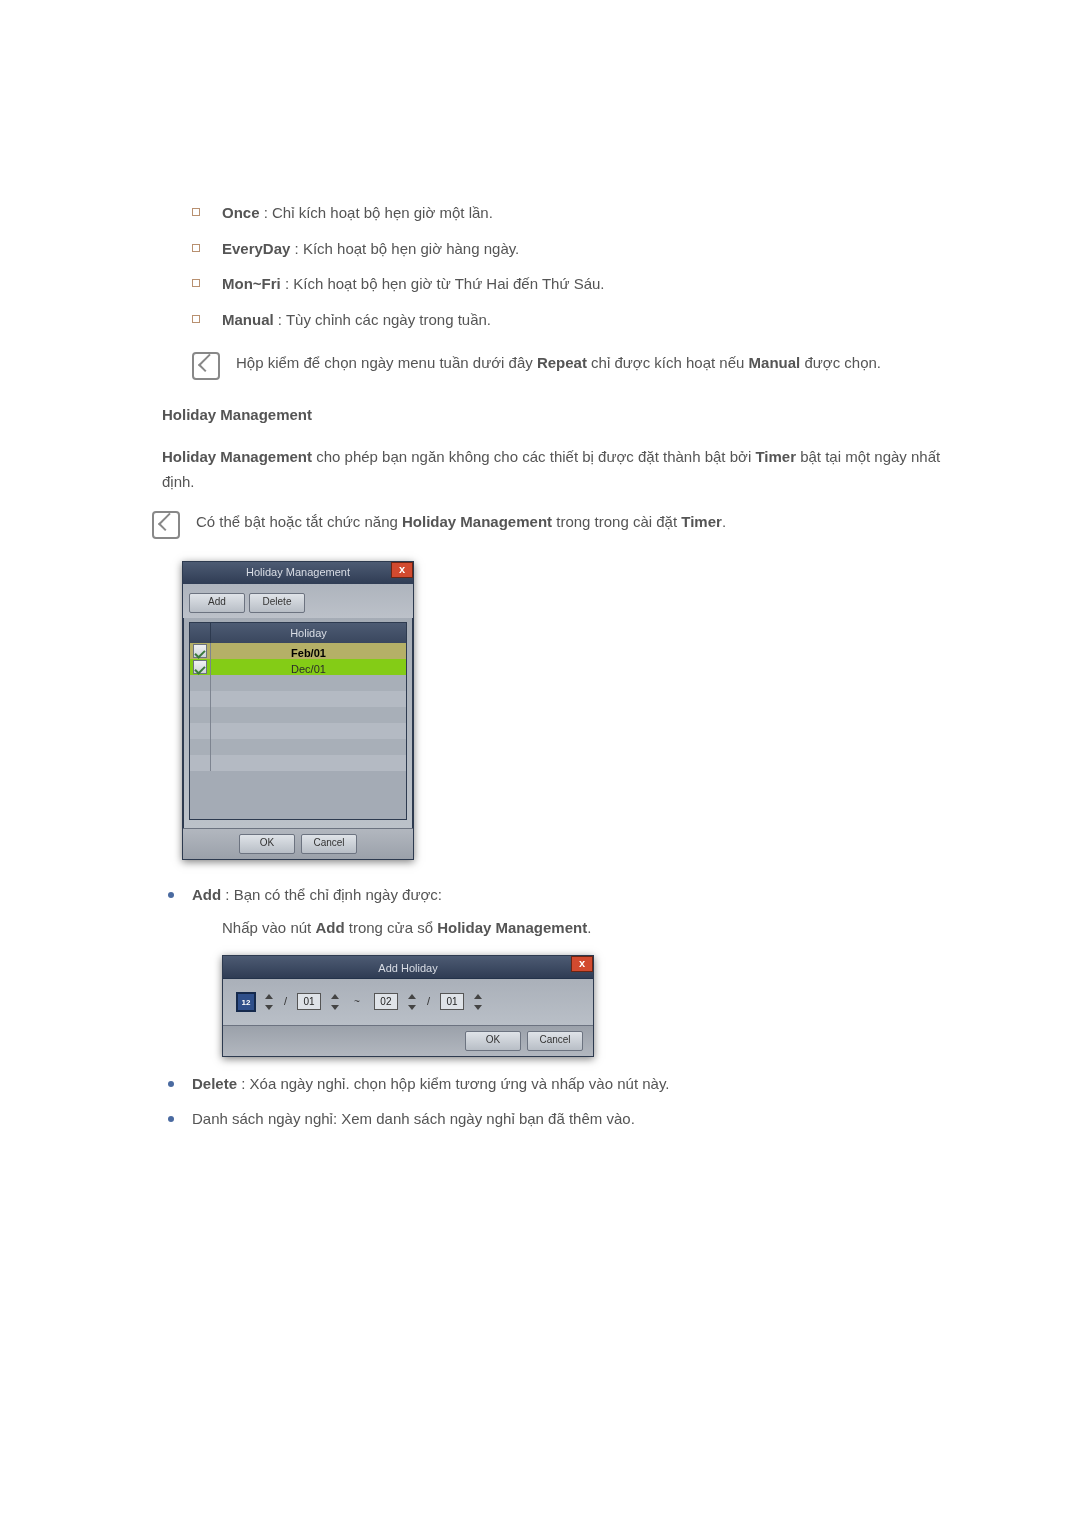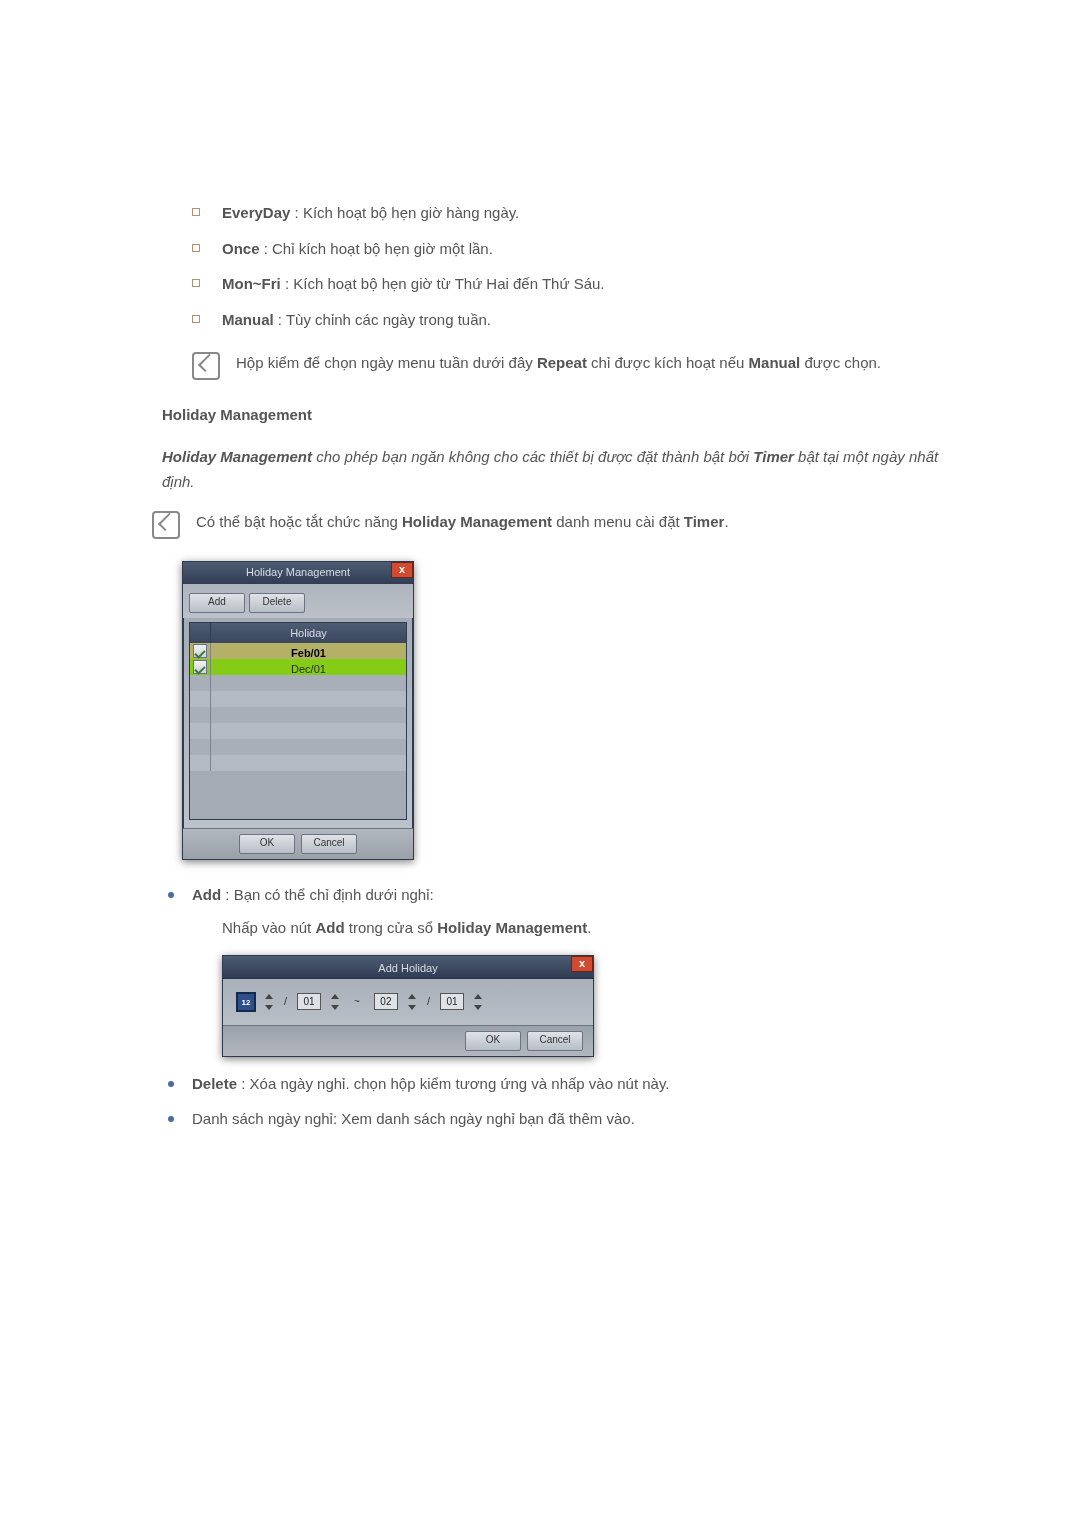--- a/index.html
+++ b/index.html
@@ -99,21 +99,20 @@
     width: 14px;
   }
   .section-title {
     font-weight: bold;
     color: #555;
     margin: 10px 0 14px 0;
   }
   .para {
     color: #555;
     margin: 16px 0 14px 0;
-    font-style: italic;
   }
 
   
   .hm-dialog {
     width: 230px;
     background: linear-gradient(#9fa6b0, #bfc5cc);
     border: 1px solid #2d3a4f;
     box-shadow: 0 0 0 1px #2d3a4f inset, 0 2px 8px rgba(0,0,0,0.5);
     margin: 10px 0 22px 20px;
     font-size: 11px;
@@ -325,24 +324,24 @@
   .indent { margin-left:30px; }
 </style>
 </head>
 <body>
 
 <div class="page">
   <div class="content">
 
     <ul class="option-list">
       <li>
+        <span class="bold">Once</span><span> : Chỉ kích hoạt bộ hẹn giờ một lần.</span>
+      </li>
+      <li>
         <span class="bold">EveryDay</span><span> : Kích hoạt bộ hẹn giờ hàng ngày.</span>
-      </li>
-      <li>
-        <span class="bold">Once</span><span> : Chỉ kích hoạt bộ hẹn giờ một lần.</span>
       </li>
       <li>
         <span class="bold">Mon~Fri</span><span> : Kích hoạt bộ hẹn giờ từ Thứ Hai đến Thứ Sáu.</span>
       </li>
       <li>
         <span class="bold">Manual</span><span> : Tùy chỉnh các ngày trong tuần.</span>
       </li>
     </ul>
 
     <div class="note-row">
@@ -354,21 +353,21 @@
 
     <div class="section-title">Holiday Management</div>
 
     <div class="para">
       <span class="bold">Holiday Management</span><span> cho phép bạn ngăn không cho các thiết bị được đặt thành bật bởi </span><span class="bold">Timer</span><span> bật tại một ngày nhất định.</span>
     </div>
 
     <div class="note-row shift-left">
       <span class="note-icon"></span>
       <div>
-        <span>Có thể bật hoặc tắt chức năng </span><span class="bold">Holiday Management</span><span> danh menu cài đặt </span><span class="bold">Timer</span><span>.</span>
+        <span>Có thể bật hoặc tắt chức năng </span><span class="bold">Holiday Management</span><span> trong trong cài đặt </span><span class="bold">Timer</span><span>.</span>
       </div>
     </div>
 
     <div class="hm-dialog">
       <div class="hm-titlebar">
         <span>Holiday Management</span>
         <div class="hm-close">x</div>
       </div>
       <div class="hm-toolbar">
         <div class="hm-btn">Add</div>
@@ -421,21 +420,21 @@
         </div>
       </div>
       <div class="hm-footer">
         <div class="hm-btn">OK</div>
         <div class="hm-btn">Cancel</div>
       </div>
     </div>
 
     <ul class="bullet-list">
       <li>
-        <span class="bold">Add</span><span> : Bạn có thể chỉ định dưới nghỉ:</span>
+        <span class="bold">Add</span><span> : Bạn có thể chỉ định ngày được:</span>
         <div class="indent" style="margin-top:8px; padding-left:0;">
           <span>Nhấp vào nút </span><span class="bold">Add</span><span> trong cửa sổ </span><span class="bold">Holiday Management</span><span>.</span>
         </div>
 
         
         <div class="ah-dialog">
           <div class="ah-titlebar">
             <span>Add Holiday</span>
             <div class="hm-close">x</div>
           </div>

